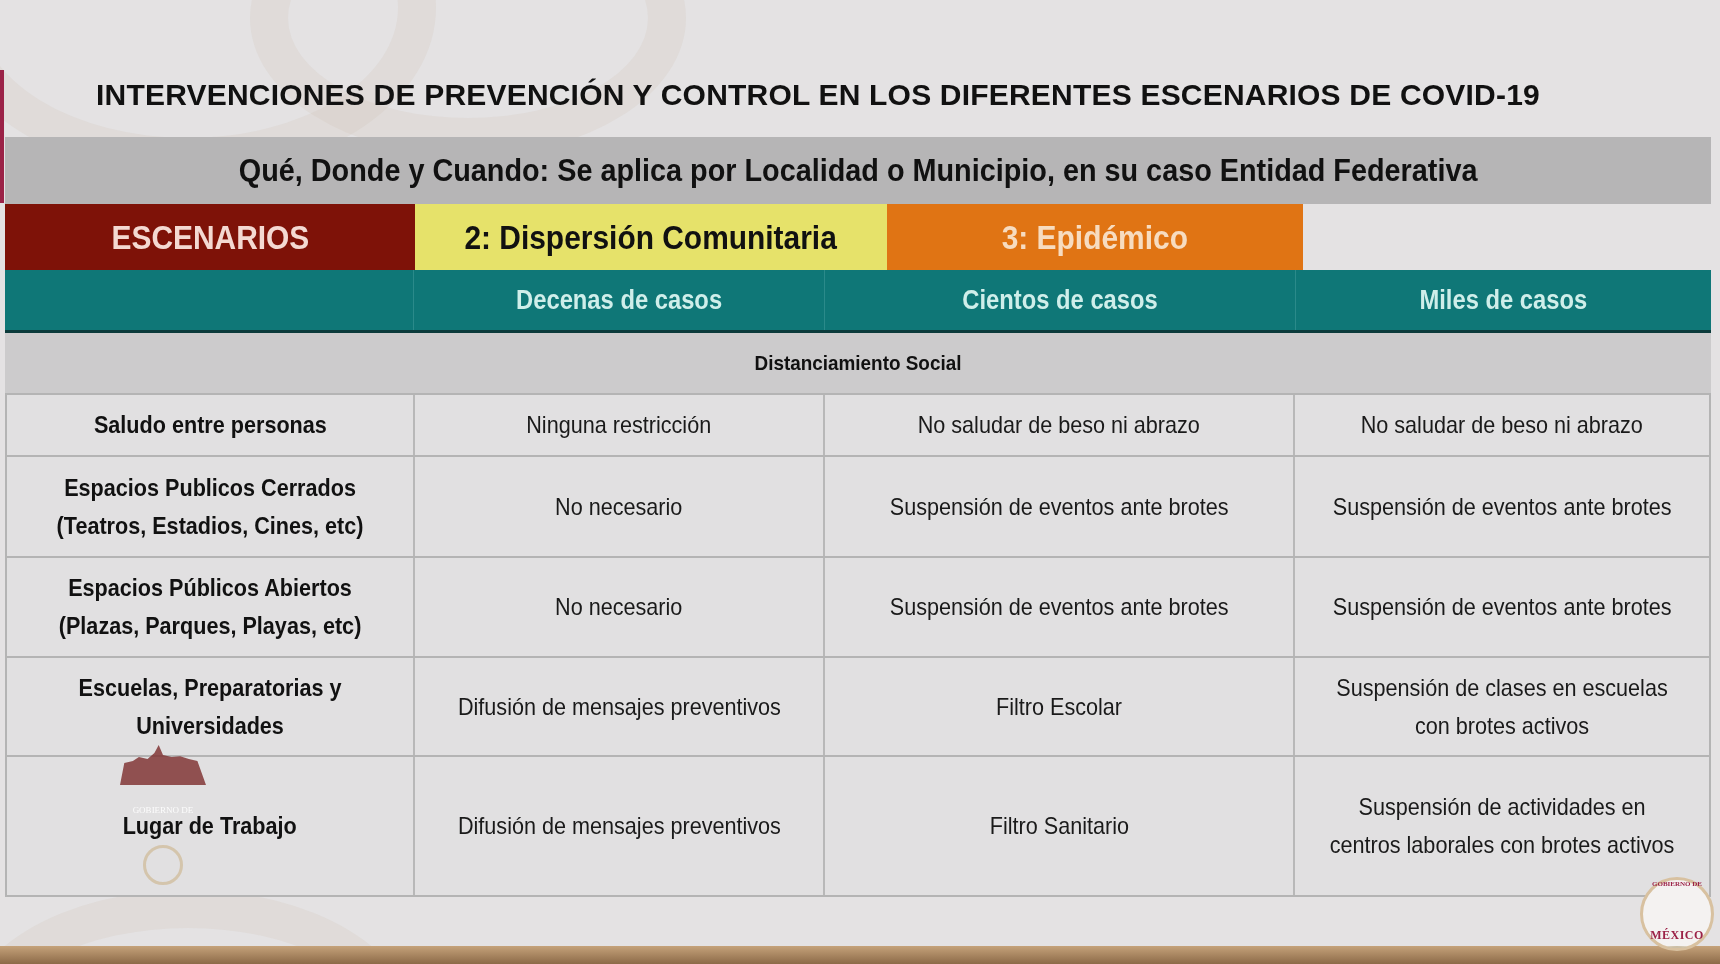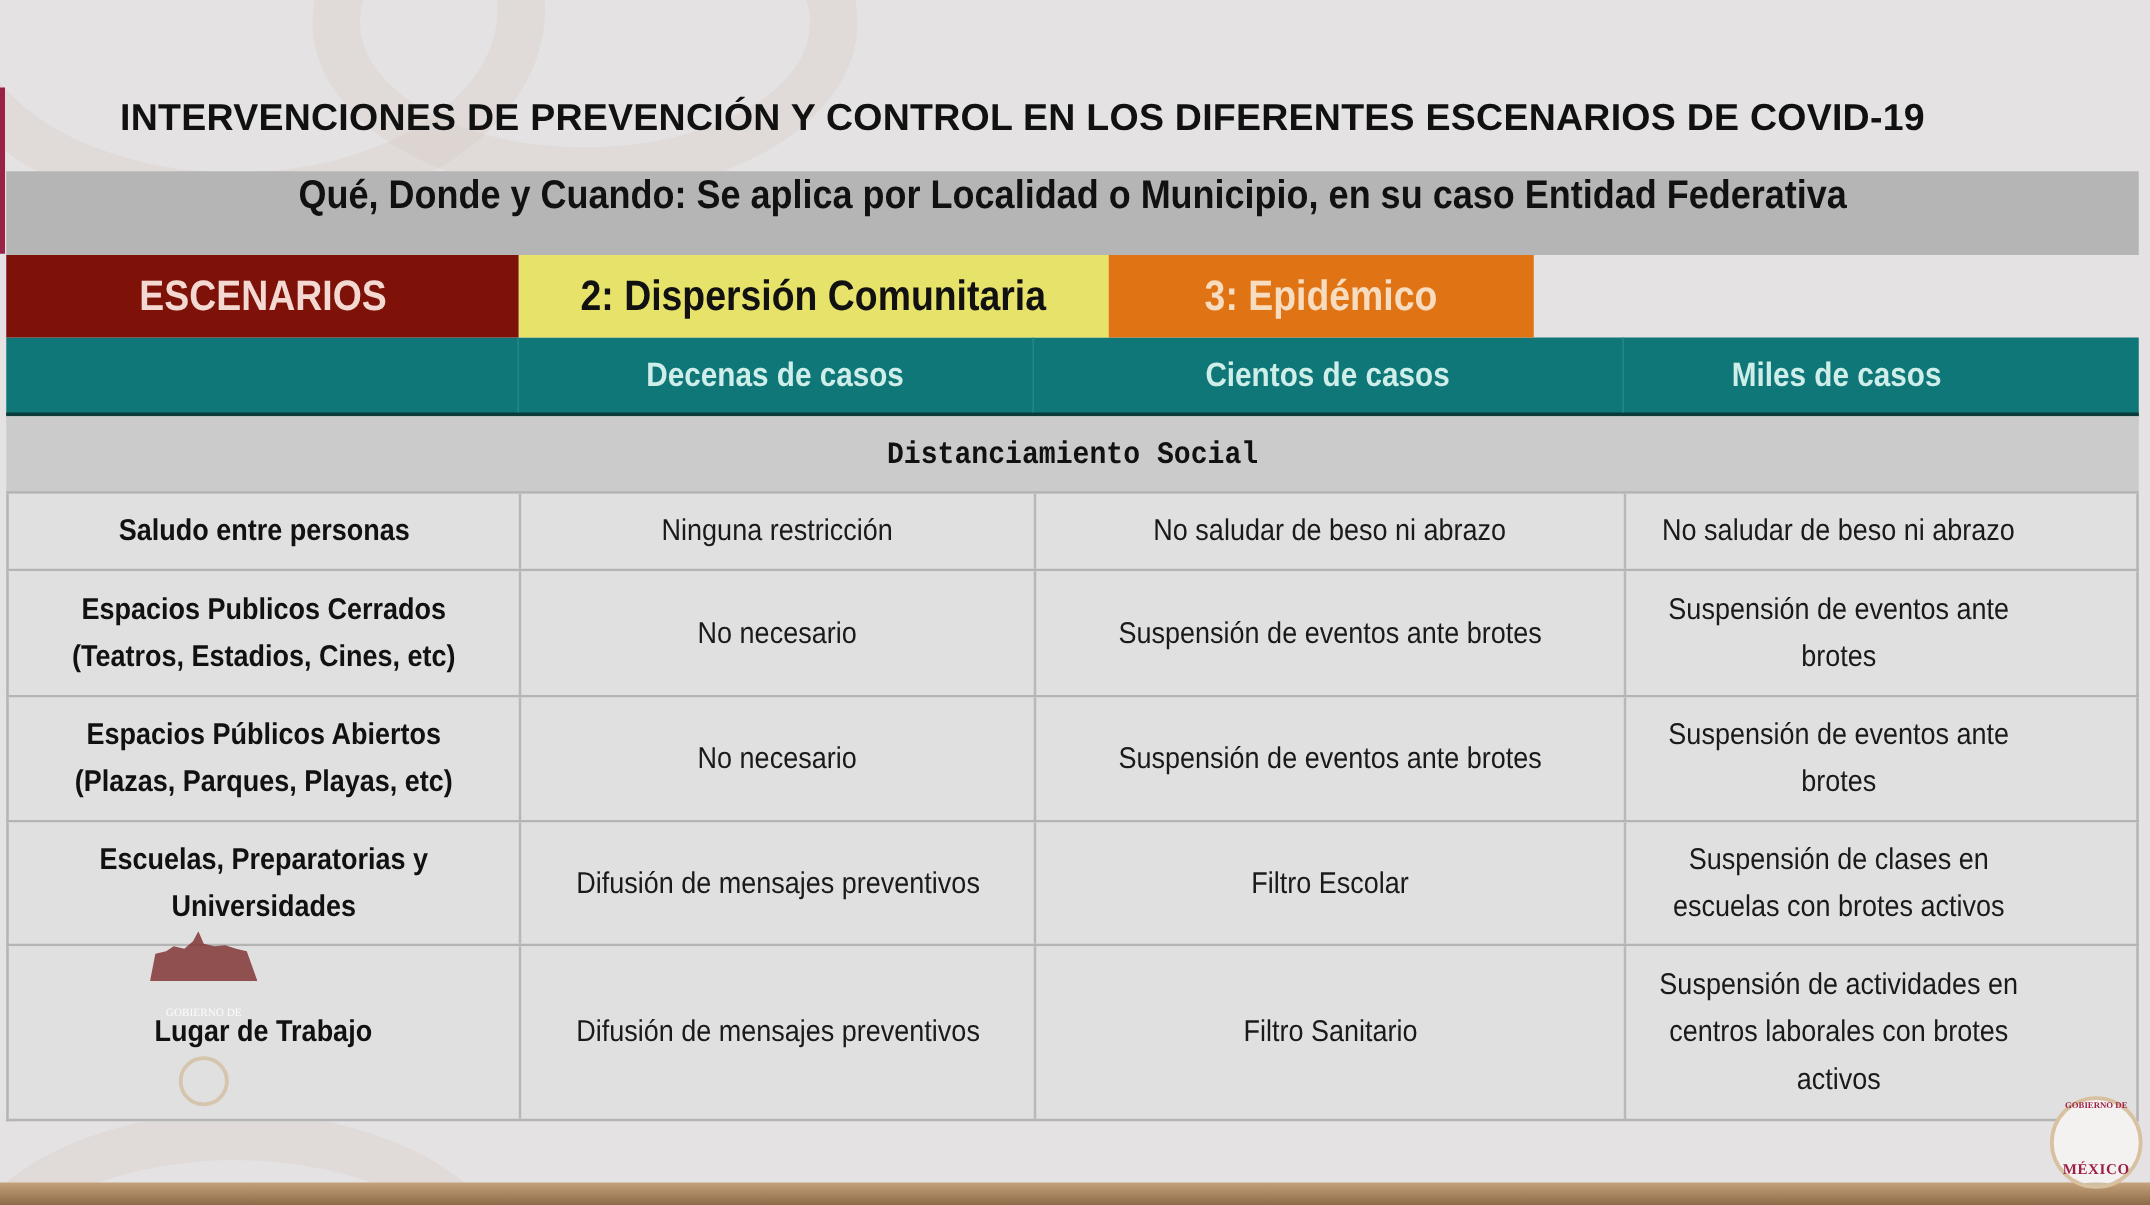--- a/index.html
+++ b/index.html
@@ -9,39 +9,39 @@
     font-family:"Liberation Sans", sans-serif;
   }
   .bg-swoosh { position:absolute; border-radius:50%; border:38px solid rgba(205,190,170,0.18); }
   .left-accent { position:absolute; left:0; top:70px; width:4px; height:133px; background:#9b2247; }
   .title {
     position:absolute; left:0; top:78px; width:1636px; text-align:center;
     font-weight:bold; font-size:30px; color:#111; letter-spacing:0.2px;
   }
   .table { position:absolute; left:5px; top:137px; width:1706px; }
   .subtitle-bar {
-    height:67px; background:#b6b5b6; display:flex; align-items:flex-start; justify-content:center;
+    height:67px; background:#b6b5b6; display:flex; align-items:center; justify-content:center;
     font-weight:bold; font-size:32px; color:#111; transform-origin:center;
   }
   .subtitle-bar span { display:inline-block; transform:scaleX(0.9); }
   .row { display:flex; border-bottom:2px solid #b4b4b4; }
   .cell {
     display:flex; align-items:center; justify-content:center; text-align:center;
     box-sizing:border-box; padding:0 10px; line-height:38px;
   }
-  .c0 { width:410px; } .c1 { width:412px; } .c2 { width:472px; } .c3 { width:340px; }
+  .c0 { width:410px; } .c1 { width:412px; } .c2 { width:472px; } .c3 { width:416px; }
   .hdr { height:66px; border-bottom:none; }
   .hdr .cell { font-size:34px; font-weight:bold; }
   .hdr .cell span { display:inline-block; transform:scaleX(0.88); }
   .sub { height:63px; background:#0f7777; border-bottom:3px solid #0b3b3b; box-sizing:border-box; }
   .sub .cell { color:#cfeeea; font-size:27px; font-weight:bold; border-right:1px solid #2b8a8a; }
   .sub .cell span { display:inline-block; transform:scaleX(0.88); }
   .section {
     height:62px; background:#cccbcc; display:flex; align-items:center; justify-content:center;
-    font-size:25px; font-weight:bold; color:#111; border-bottom:2px solid #b4b4b4; box-sizing:border-box;font-family:Liberation Mono, monospace;
+    font-size:21px; font-weight:bold; color:#111; border-bottom:2px solid #b4b4b4; box-sizing:border-box;
   }
   .section span { display:inline-block; transform:scaleX(0.9); }
   .body-row { background:#e1e0e1; border-left:2px solid #b4b4b4; border-right:2px solid #b4b4b4; box-sizing:border-box; }
   .body-row .cell { border-right:2px solid #b8b8b8; font-size:24px; color:#1a1a1a; }
   .body-row .cell:last-child { border-right:none; }
   .body-row .cell.label { font-weight:bold; color:#111; }
   .body-row .cell span { display:inline-block; transform:scaleX(0.9); }
   .bottom-band { position:absolute; left:0; top:946px; width:1720px; height:18px; background:linear-gradient(#c5a27a,#8c6a48); }
   .gob-logo {
     position:absolute; left:1640px; top:877px; width:74px; height:74px; border-radius:50%;

